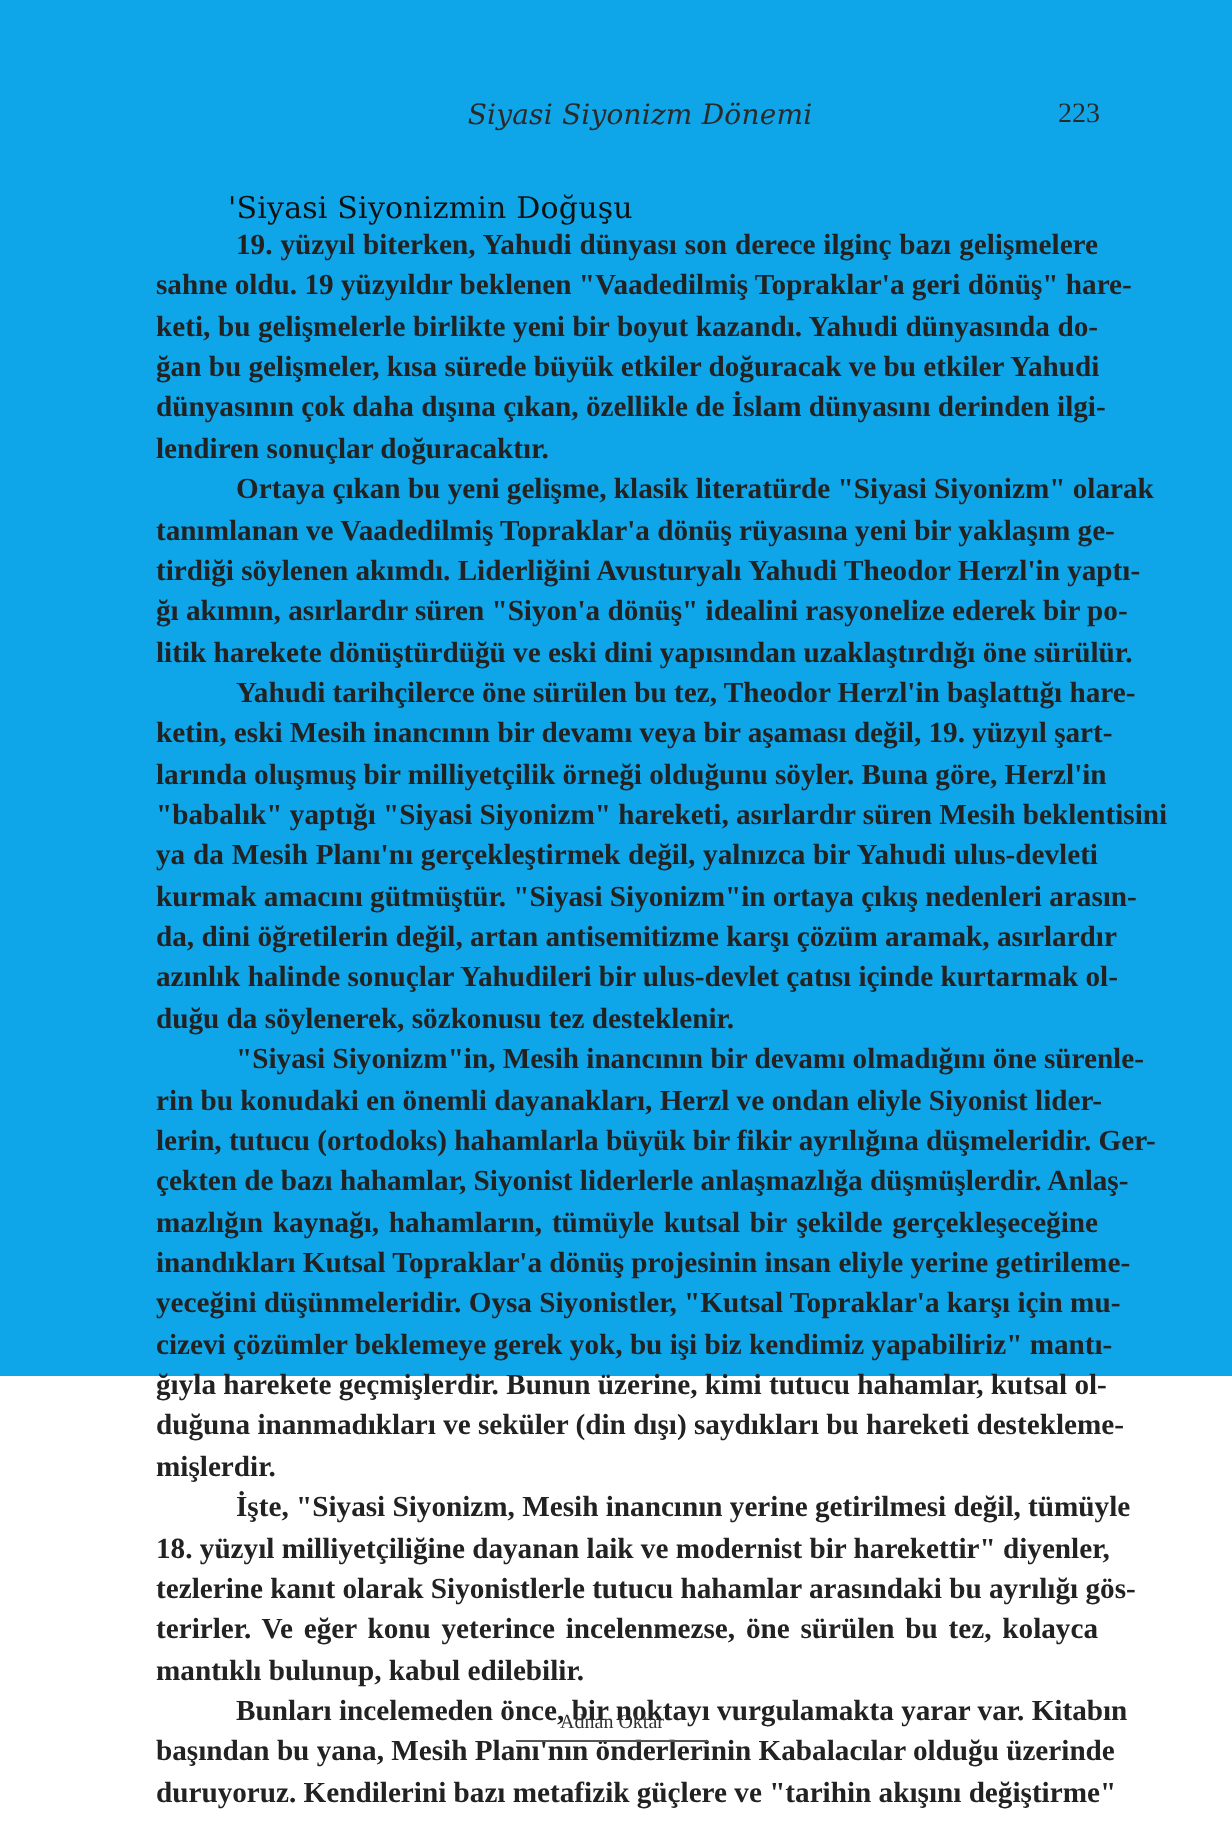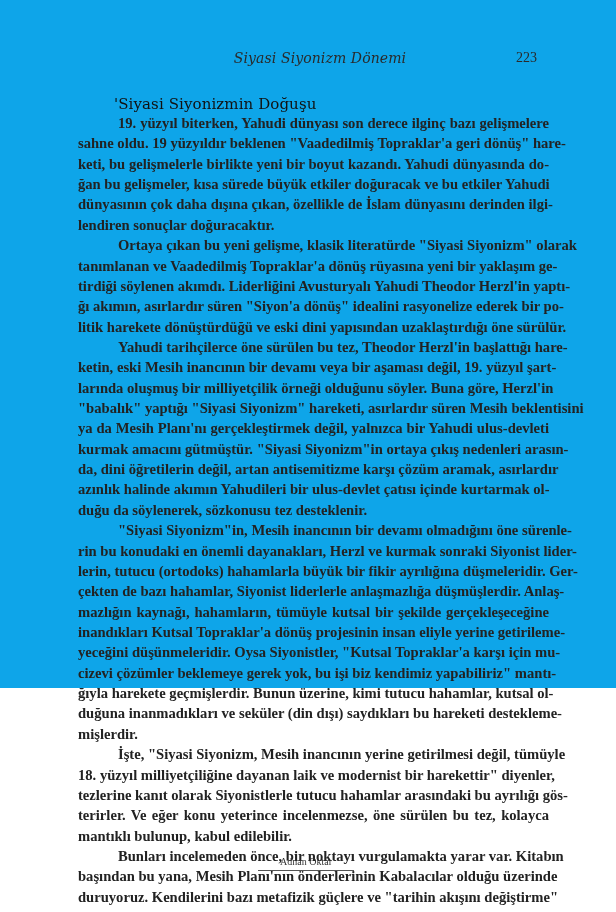--- a/index.html
+++ b/index.html
@@ -5,21 +5,21 @@
   html, body { margin: 0; padding: 0; background: #ffffff; }
   body { width: 616px; height: 912px; position: relative; overflow: hidden; }
   .page { position: absolute; left: 0; top: 0; width: 616px; height: 688px; background: #0ea5e9; padding-left: 40px; }
   .running-head {
     position: absolute; left: 200px; top: 50px; width: 240px;
     text-align: center;
     font-family: "DejaVu Serif", serif; font-style: italic;
     font-size: 14px; color: #2a2a2a; letter-spacing: 0.1px;
   }
   .page-number {
-    position: absolute; left: 516px; top: 50px; width: 34px; text-align: left;
+    position: absolute; left: 516px; top: 50px; width: 34px; text-align: right;
     font-family: "Liberation Serif", serif; font-size: 14px; color: #2a2a2a;
   }
   .heading {
     position: absolute; left: 114px; top: 95px;
     font-family: "DejaVu Serif", serif; font-weight: normal;
     font-size: 15px; color: #111; letter-spacing: 0.1px;
   }
   .body-text {
     position: absolute; left: 78px; top: 113px; width: 471px;
     font-family: "Liberation Serif", serif; font-size: 14.6px;
@@ -59,24 +59,24 @@
       <span class="line">tirdiği söylenen akımdı. Liderliğini Avusturyalı Yahudi Theodor Herzl'in yaptı-</span>
       <span class="line">ğı akımın, asırlardır süren "Siyon'a dönüş" idealini rasyonelize ederek bir po-</span>
       <span class="line last">litik harekete dönüştürdüğü ve eski dini yapısından uzaklaştırdığı öne sürülür.</span>
       <span class="line indent">Yahudi tarihçilerce öne sürülen bu tez, Theodor Herzl'in başlattığı hare-</span>
       <span class="line">ketin, eski Mesih inancının bir devamı veya bir aşaması değil, 19. yüzyıl şart-</span>
       <span class="line">larında oluşmuş bir milliyetçilik örneği olduğunu söyler. Buna göre, Herzl'in</span>
       <span class="line">"babalık" yaptığı "Siyasi Siyonizm" hareketi, asırlardır süren Mesih beklentisini</span>
       <span class="line">ya da Mesih Planı'nı gerçekleştirmek değil, yalnızca bir Yahudi ulus-devleti</span>
       <span class="line">kurmak amacını gütmüştür. "Siyasi Siyonizm"in ortaya çıkış nedenleri arasın-</span>
       <span class="line">da, dini öğretilerin değil, artan antisemitizme karşı çözüm aramak, asırlardır</span>
-      <span class="line">azınlık halinde akımın Yahudileri bir ulus-devlet çatısı içinde kurtarmak ol-</span>
+      <span class="line">azınlık halinde sonuçlar Yahudileri bir ulus-devlet çatısı içinde kurtarmak ol-</span>
       <span class="line last">duğu da söylenerek, sözkonusu tez desteklenir.</span>
       <span class="line indent">"Siyasi Siyonizm"in, Mesih inancının bir devamı olmadığını öne sürenle-</span>
-      <span class="line">rin bu konudaki en önemli dayanakları, Herzl ve kurmak sonraki Siyonist lider-</span>
+      <span class="line">rin bu konudaki en önemli dayanakları, Herzl ve ondan eliyle Siyonist lider-</span>
       <span class="line">lerin, tutucu (ortodoks) hahamlarla büyük bir fikir ayrılığına düşmeleridir. Ger-</span>
       <span class="line">çekten de bazı hahamlar, Siyonist liderlerle anlaşmazlığa düşmüşlerdir. Anlaş-</span>
       <span class="line">mazlığın kaynağı, hahamların, tümüyle kutsal bir şekilde gerçekleşeceğine</span>
       <span class="line">inandıkları Kutsal Topraklar'a dönüş projesinin insan eliyle yerine getirileme-</span>
       <span class="line">yeceğini düşünmeleridir. Oysa Siyonistler, "Kutsal Topraklar'a karşı için mu-</span>
       <span class="line">cizevi çözümler beklemeye gerek yok, bu işi biz kendimiz yapabiliriz" mantı-</span>
       <span class="line">ğıyla harekete geçmişlerdir. Bunun üzerine, kimi tutucu hahamlar, kutsal ol-</span>
       <span class="line">duğuna inanmadıkları ve seküler (din dışı) saydıkları bu hareketi destekleme-</span>
       <span class="line last">mişlerdir.</span>
       <span class="line indent">İşte, "Siyasi Siyonizm, Mesih inancının yerine getirilmesi değil, tümüyle</span>

